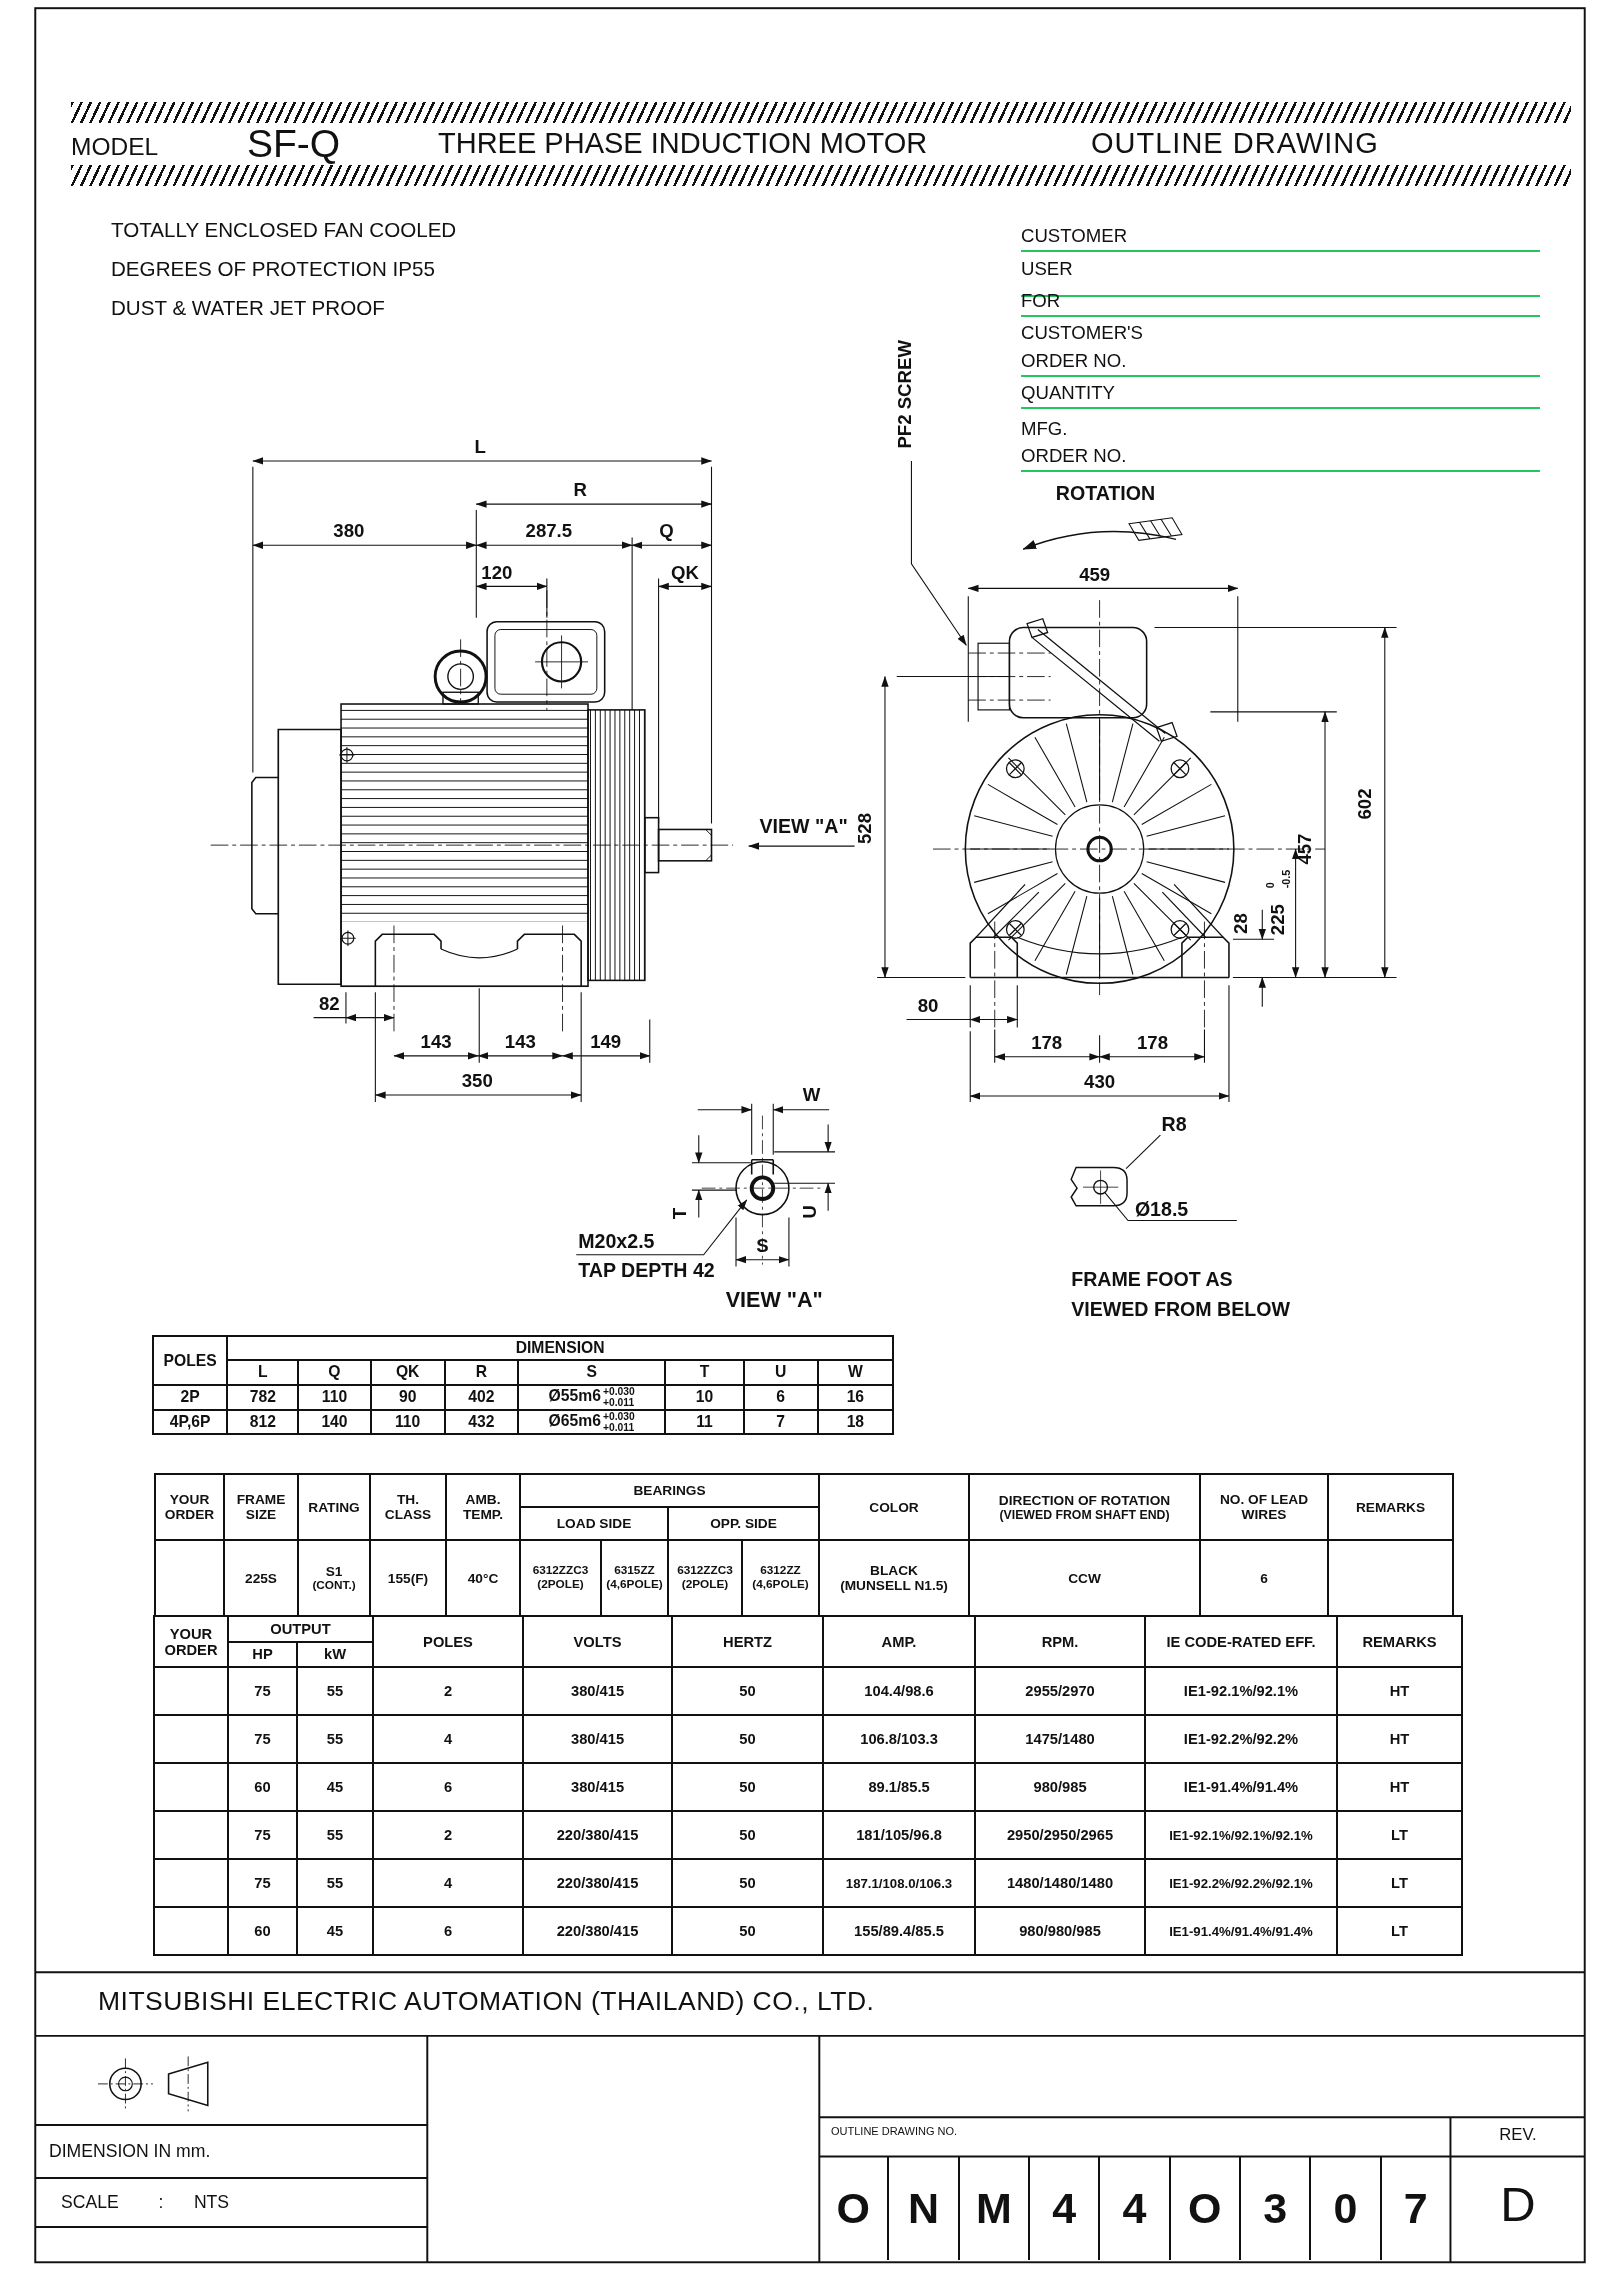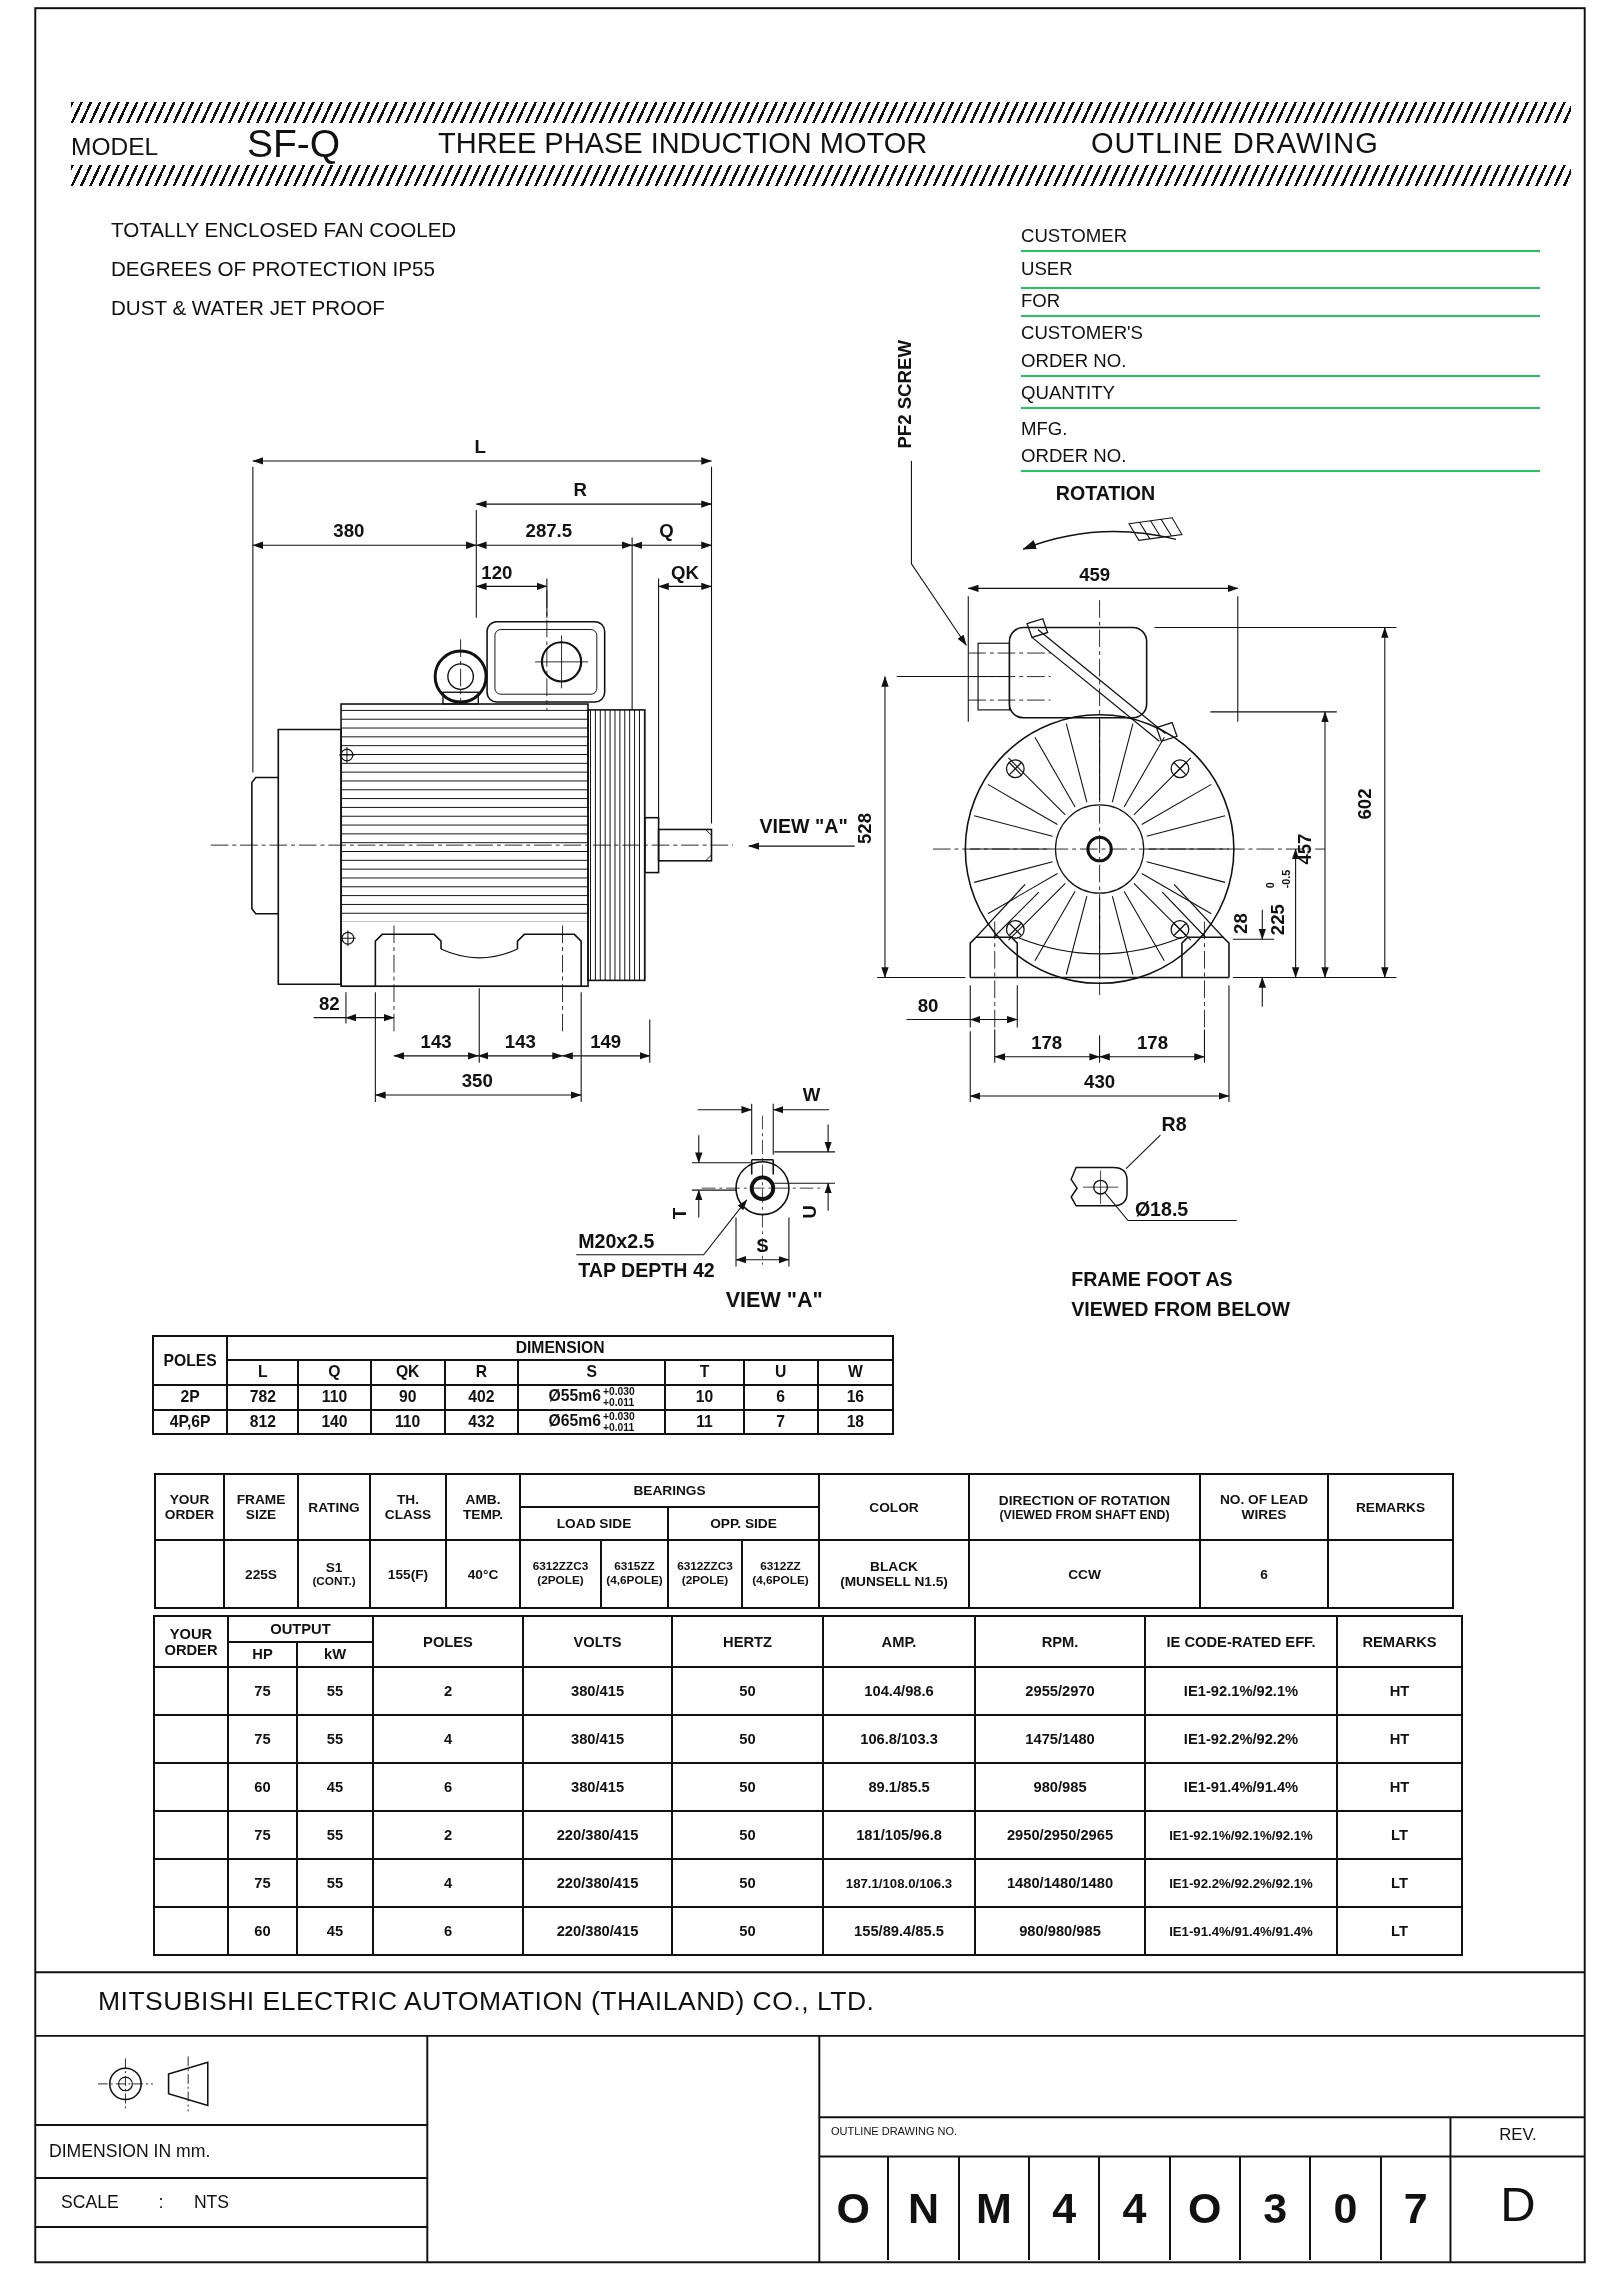--- a/index.html
+++ b/index.html
@@ -278,21 +278,21 @@
   <div class="abs b" style="left:247px;top:122px;font-size:39px">SF-Q</div>
   <div class="abs b" style="left:438px;top:127px;font-size:29px">THREE PHASE INDUCTION MOTOR</div>
   <div class="abs b" style="left:1091px;top:127px;font-size:29px;letter-spacing:1px">OUTLINE DRAWING</div>
   <div class="hatch" style="left:71px;top:165px;width:1500px"></div>
 
   <div class="abs b" style="left:111px;top:218px;font-size:20.6px">TOTALLY ENCLOSED FAN COOLED</div>
   <div class="abs b" style="left:111px;top:257px;font-size:20.6px">DEGREES OF PROTECTION IP55</div>
   <div class="abs b" style="left:111px;top:296px;font-size:20.6px">DUST &amp; WATER JET PROOF</div>
 
   <div class="abs b uline" style="left:1021px;top:225px;width:519px;font-size:18.6px;padding-bottom:2.9px">CUSTOMER</div>
-  <div class="abs b uline" style="left:1021px;top:258px;width:519px;font-size:18.6px;padding-bottom:7px">USER</div>
+  <div class="abs b uline" style="left:1021px;top:258px;width:519px;font-size:18.6px;padding-bottom:15px">USER</div>
   <div class="abs b uline" style="left:1021px;top:290px;width:519px;font-size:18.6px;padding-bottom:2.9px">FOR</div>
   <div class="abs b" style="left:1021px;top:322px;width:519px;font-size:18.6px">CUSTOMER'S</div>
   <div class="abs b uline" style="left:1021px;top:350px;width:519px;font-size:18.6px;padding-bottom:2.9px">ORDER NO.</div>
   <div class="abs b uline" style="left:1021px;top:382px;width:519px;font-size:18.6px;padding-bottom:2.9px">QUANTITY</div>
   <div class="abs b" style="left:1021px;top:418px;width:519px;font-size:18.6px">MFG.</div>
   <div class="abs b uline" style="left:1021px;top:445px;width:519px;font-size:18.6px;padding-bottom:2.9px">ORDER NO.</div>
 
   <table id="dimtable" class="abs" style="left:152px;top:1335px;width:742px">
     <colgroup>
         <col style="width:74px">
@@ -380,21 +380,21 @@
             <div>DIRECTION OF ROTATION</div>
             <div style="font-size:12.3px">(VIEWED FROM SHAFT END)</div>
           </th>
       <th rowspan="2" style="white-space:normal">NO. OF LEAD WIRES</th>
       <th rowspan="2">REMARKS</th>
     </tr>
     <tr style="height:33px">
       <th colspan="2">LOAD SIDE</th>
       <th colspan="2">OPP. SIDE</th>
     </tr>
-    <tr style="height:68px">
+    <tr style="height:76px">
       <td></td>
       <td>225S</td>
       <td>
             <div>S1</div>
             <div class="sm">(CONT.)</div>
           </td>
       <td>155(F)</td>
       <td>40°C</td>
       <td class="sm">
             <div>6312ZZC3</div>

